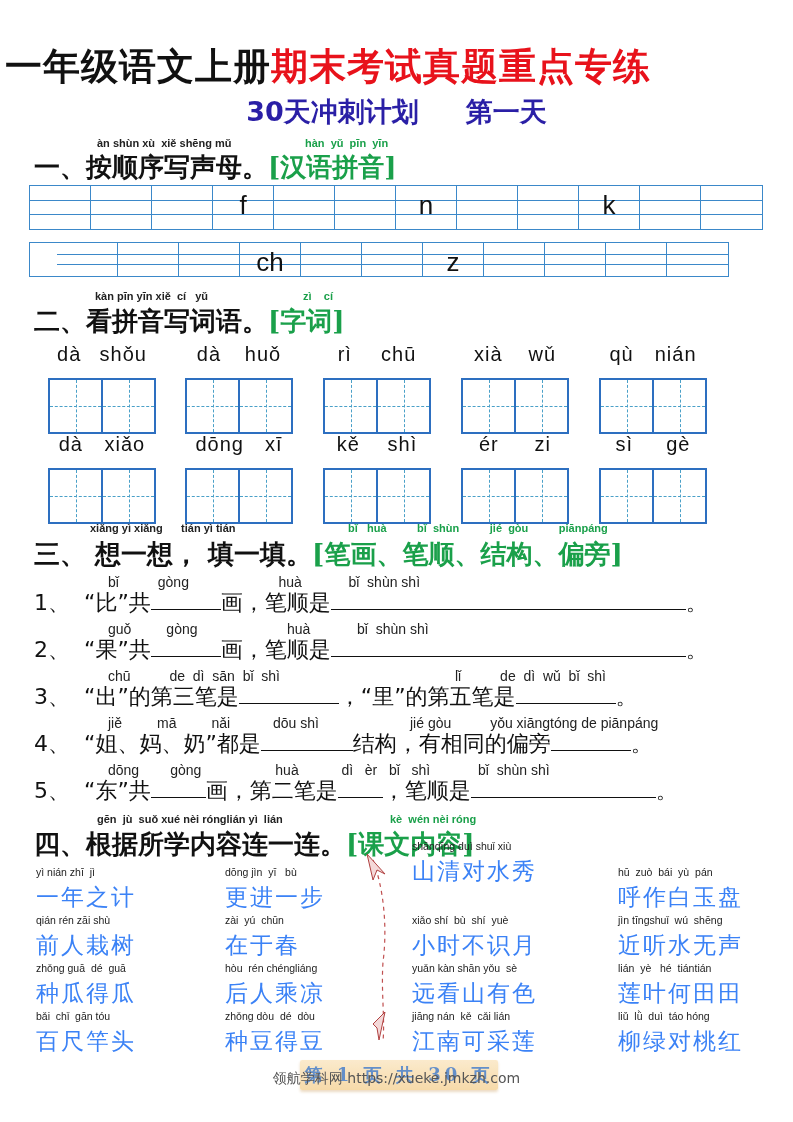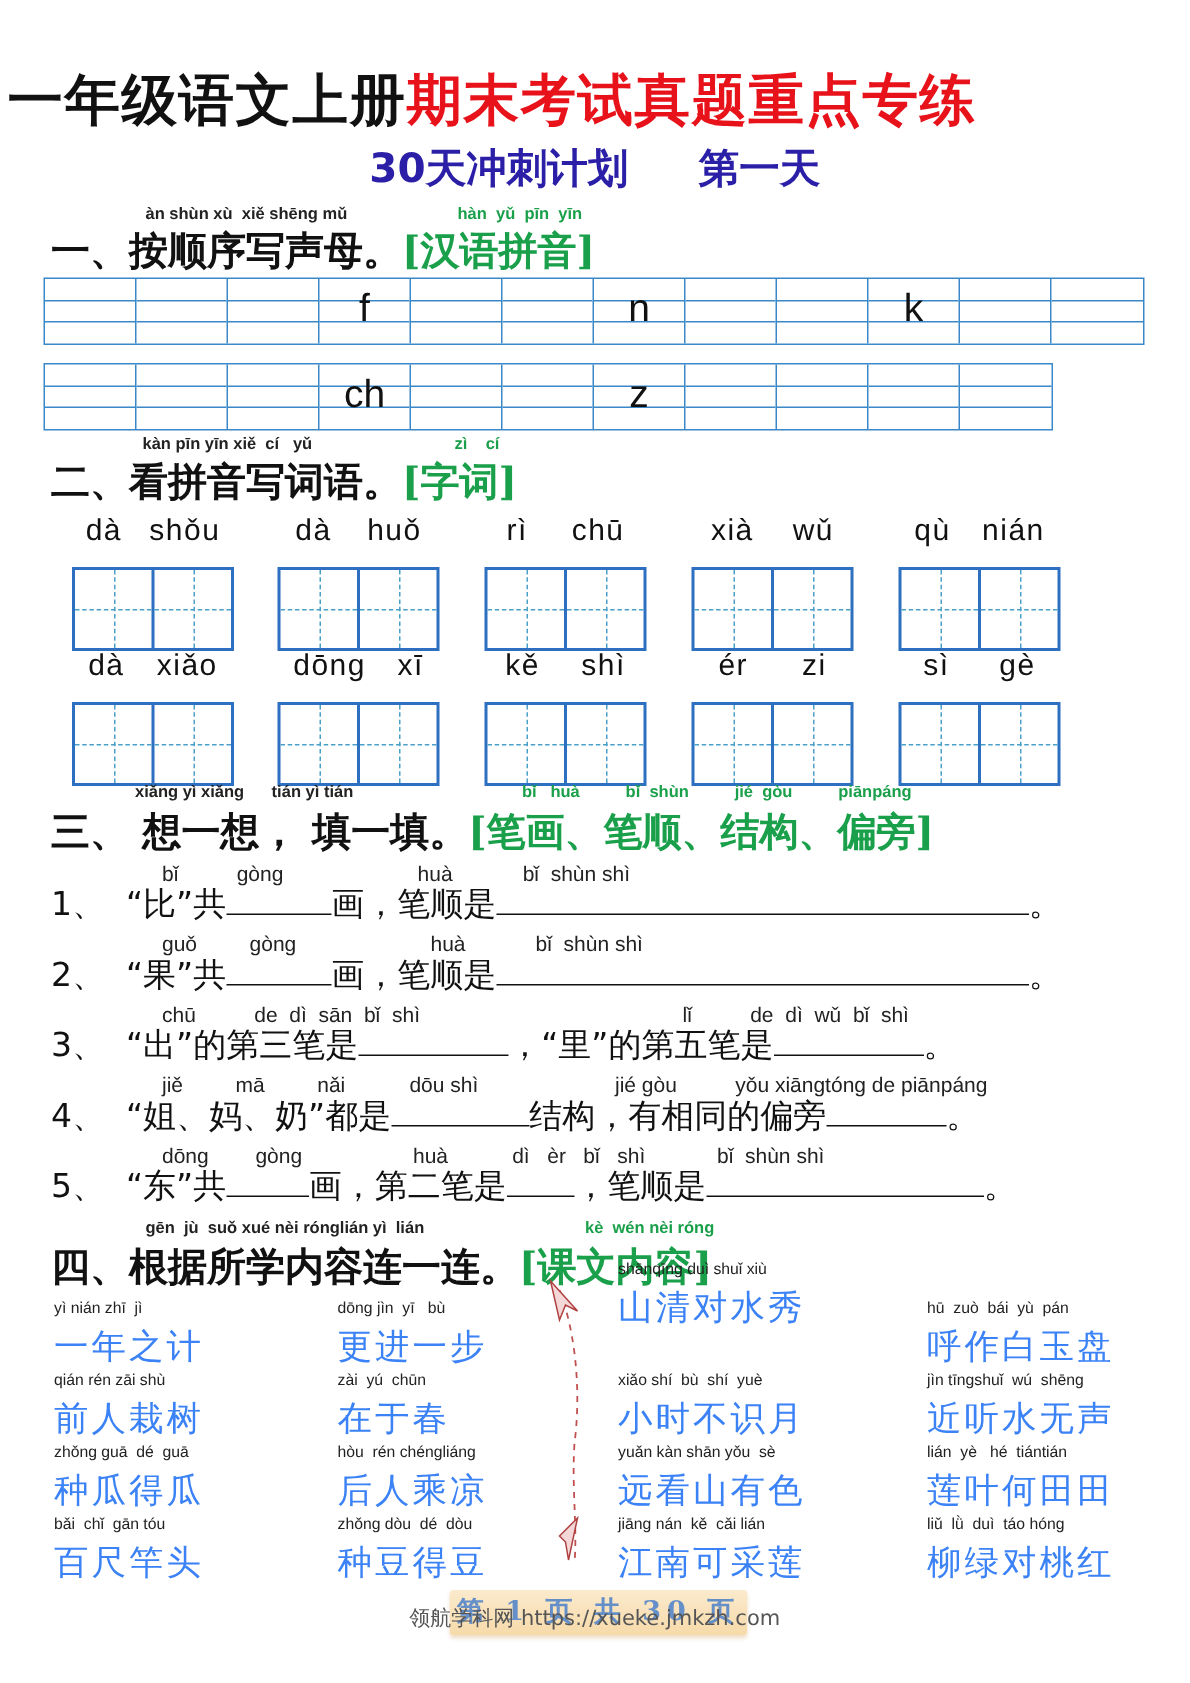--- a/index.html
+++ b/index.html
@@ -101,21 +101,21 @@
       <span class="lg-letter">k</span>
     </div>
   <div class="lg-cell">
       <span class="lg-letter"></span>
     </div>
   <div class="lg-cell">
       <span class="lg-letter"></span>
     </div>
 </div>
 
-<div class="line-grid" style="left:29px; top:242px; height:45px;">
+<div class="line-grid" style="left:29px; top:242px; height:35px;padding-left:27px;">
   <div class="lg-cell">
       <span class="lg-letter"></span>
     </div>
   <div class="lg-cell">
       <span class="lg-letter"></span>
     </div>
   <div class="lg-cell">
       <span class="lg-letter"></span>
     </div>
   <div class="lg-cell">

